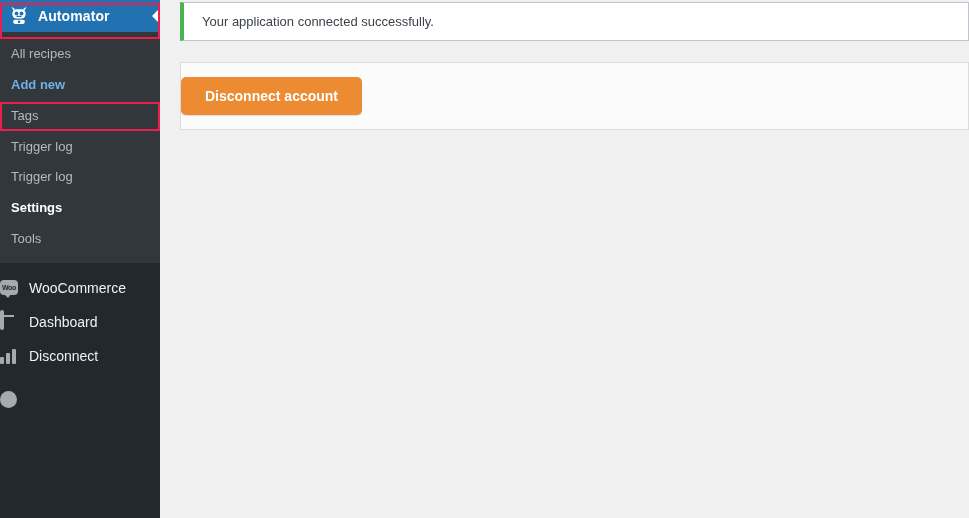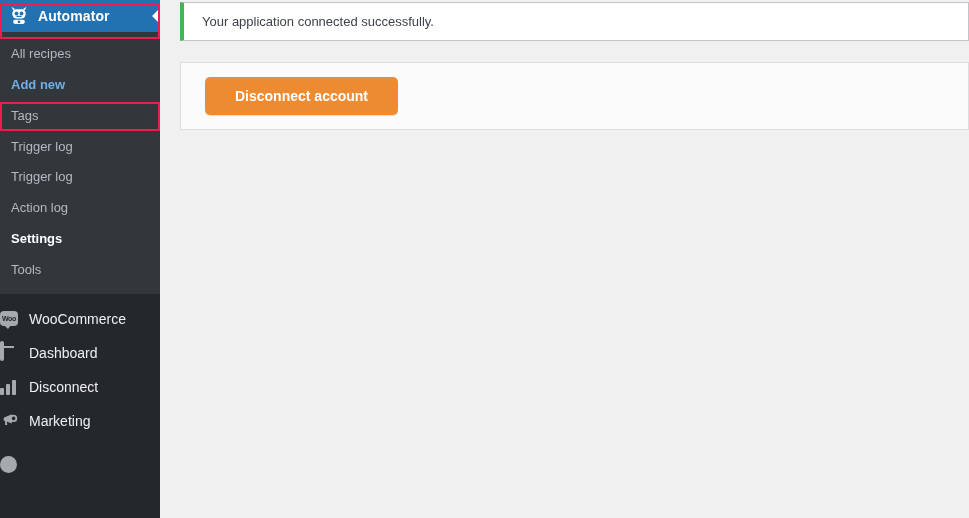--- a/index.html
+++ b/index.html
@@ -152,27 +152,26 @@
   }
   .panel {
     position:absolute;
     left:20px; top:62px;
     width:789px; height:68px;
     background:#fbfbfb;
     border:1px solid #dcdcde;
     display:flex; align-items:center;
   }
   .btn-disconnect {
-    margin-left:24px;
     background:#ec8b32;
     color:#fff;
     font-size:14px; font-weight:bold;
     border:none;
     border-radius:5px;
-    padding:11px 30px;
+    padding:11px 24px;
     cursor:pointer;
     font-family:"Liberation Sans", sans-serif;
     box-shadow:0 1px 1px rgba(0,0,0,.12);
   }
 
   
   .annot {
     position:absolute;
     border:2px solid #ed1e4e;
     pointer-events:none;
@@ -203,21 +202,20 @@
       <span class="label">Automator</span>
       <span class="menu-arrow"></span>
     </div>
 
     <div class="submenu">
       <a class="sub-item">All recipes</a>
       <a class="sub-item focused">Add new</a>
       <a class="sub-item">Tags</a>
       <a class="sub-item">Trigger log</a>
       <a class="sub-item">Trigger log</a>
-      <a class="sub-item">Action log</a>
       <a class="sub-item current">Settings</a>
       <a class="sub-item">Tools</a>
     </div>
 
     <div class="mainmenu">
 
       <div class="main-item">
         <span class="mi-ico">
           <span class="ico-woo">Woo</span>
         </span>
@@ -235,31 +233,20 @@
         <span class="mi-ico">
           <span class="ico-analytics">
               <i></i>
               <i></i>
               <i></i>
             </span>
         </span>
         <span class="mi-label">Disconnect</span>
       </div>
 
-      <div class="main-item">
-        <span class="mi-ico">
-          <svg viewBox="0 0 20 20" width="20" height="18">
-            <path d="M3 7.5 L12 3.5 L12 14 L3 10.5 Z" fill="#a7aaad"></path>
-            <circle cx="14" cy="8.2" r="4" fill="#a7aaad"></circle>
-            <circle cx="14" cy="8.2" r="2" fill="#23282d"></circle>
-            <path d="M4.5 10.5 L4.5 15.5 L7 15.5 L6.3 10.9 Z" fill="#a7aaad"></path>
-          </svg>
-        </span>
-        <span class="mi-label">Marketing</span>
-      </div>
 
       <div class="sep"></div>
 
       <div class="main-item">
         <span class="mi-ico">
           <span class="ico-elementor"></span>
         </span>
 
       </div>
 

